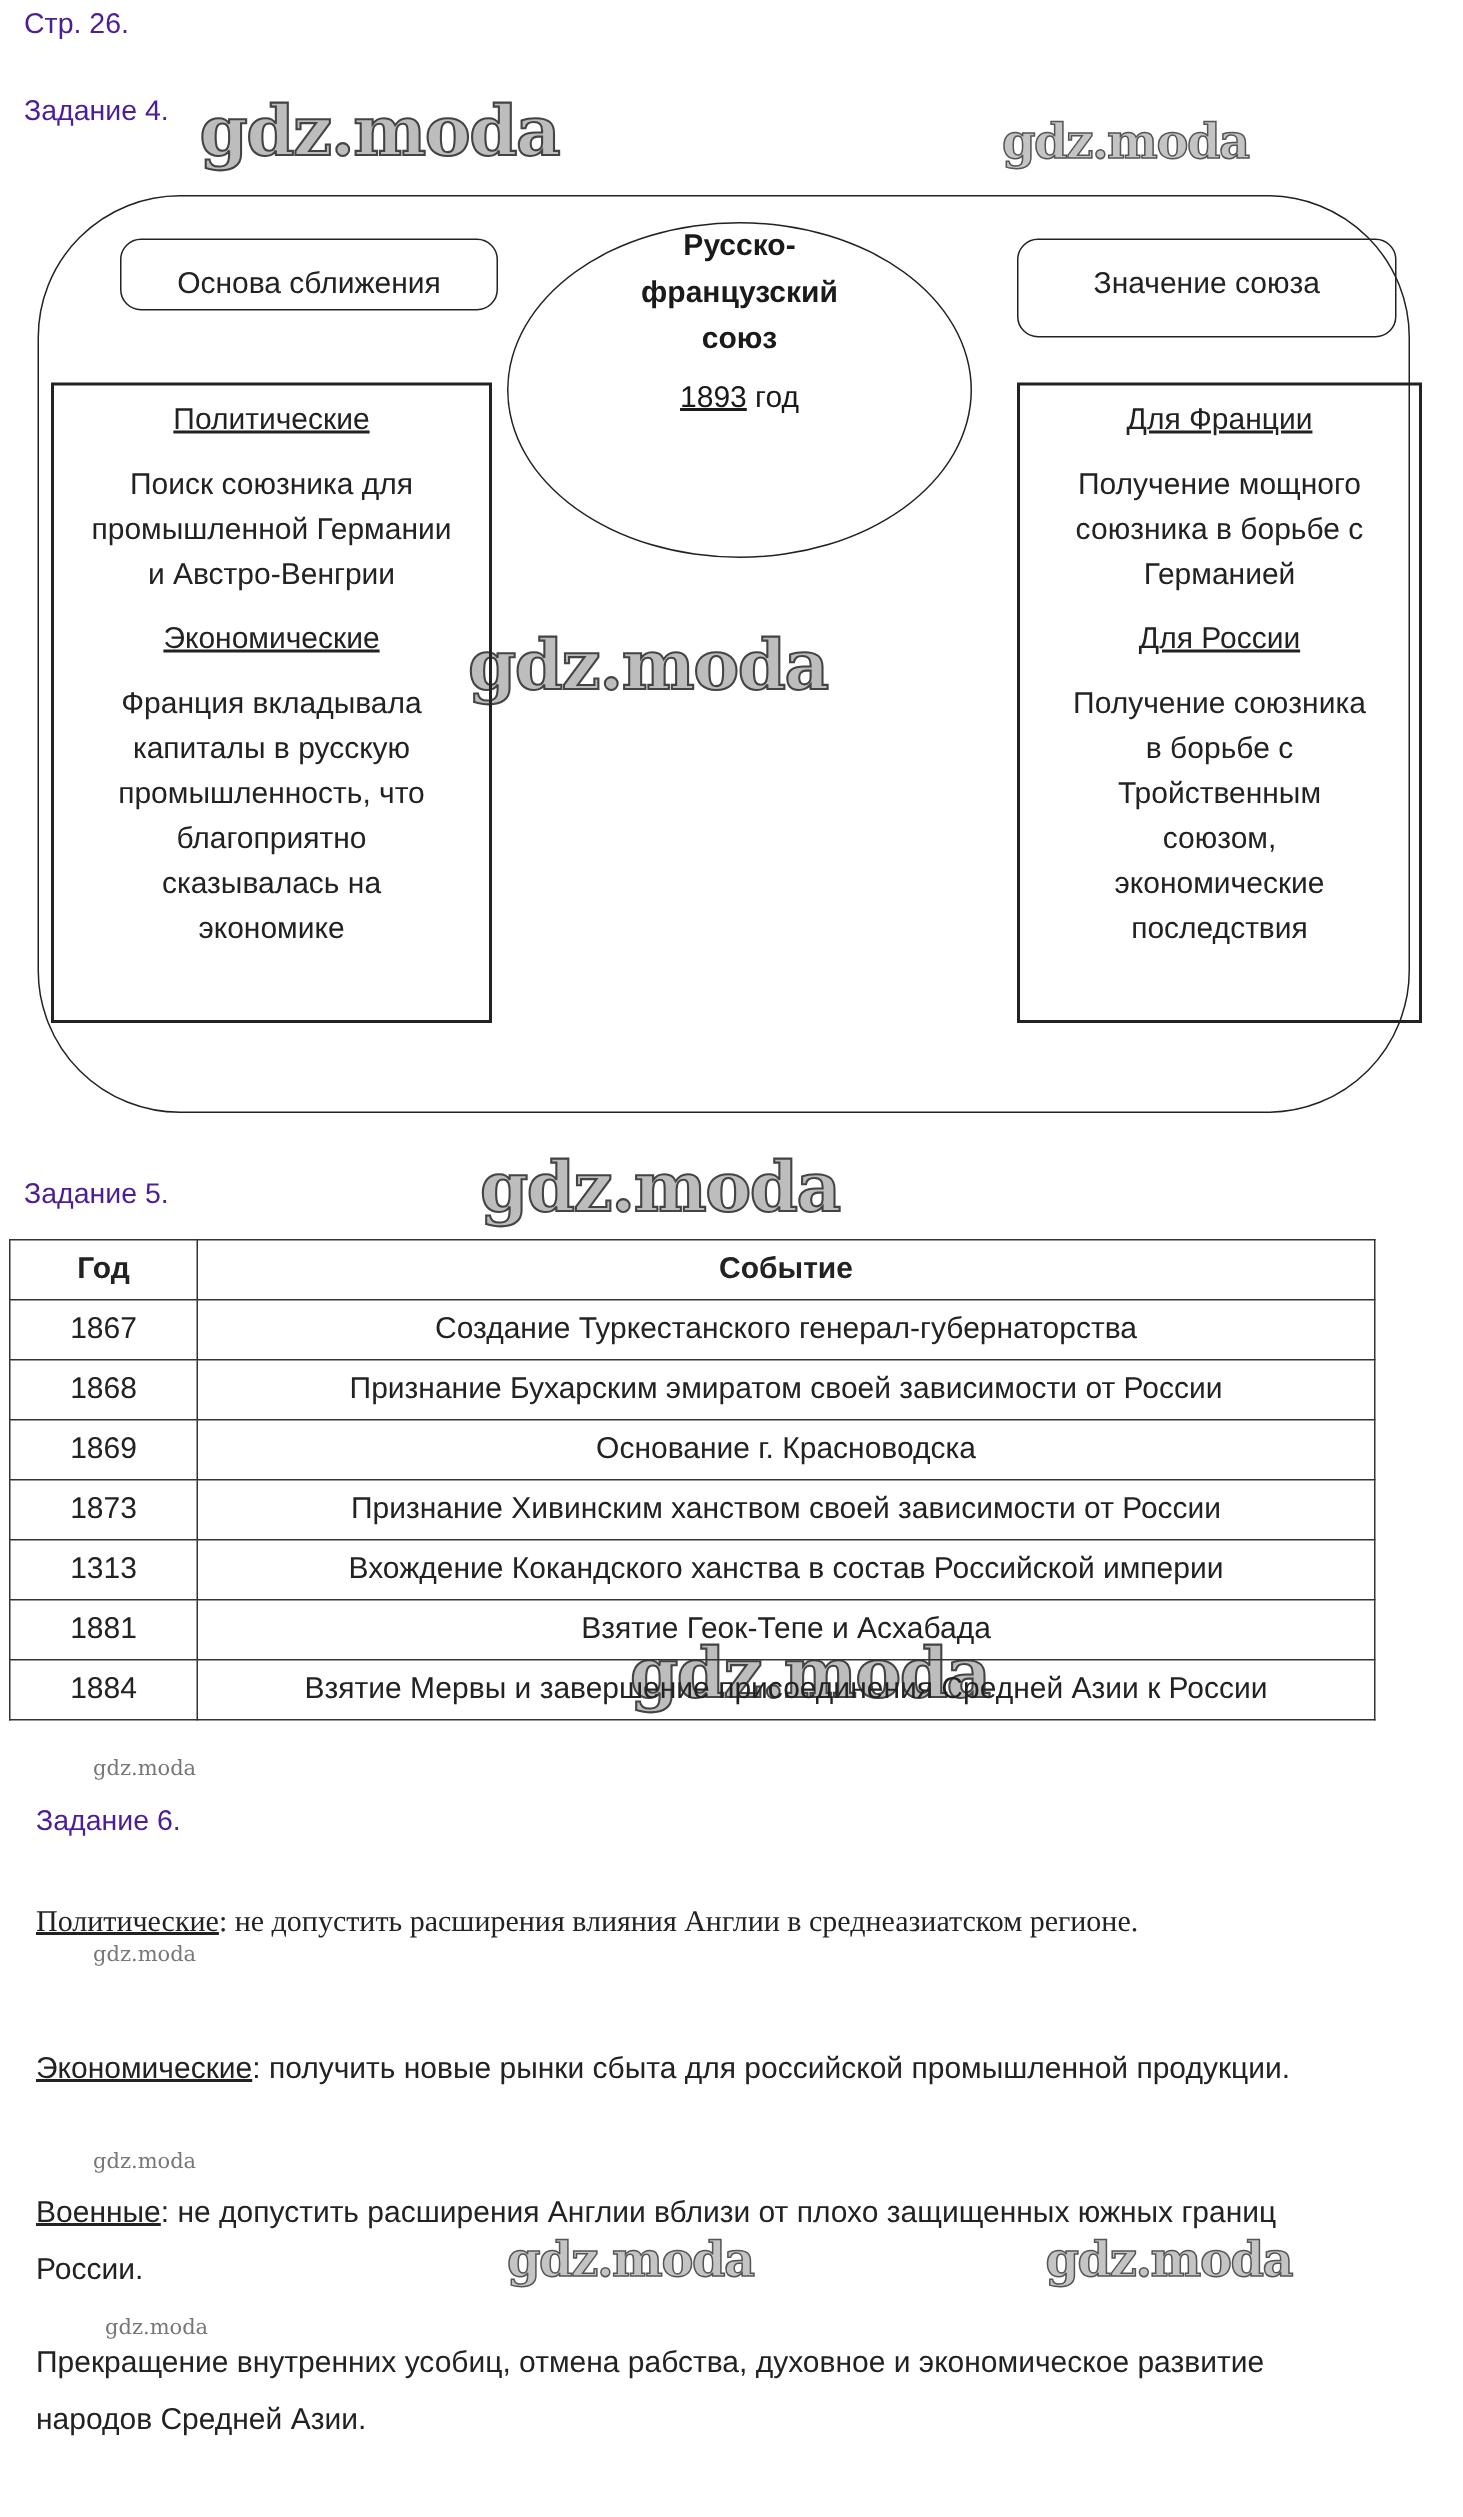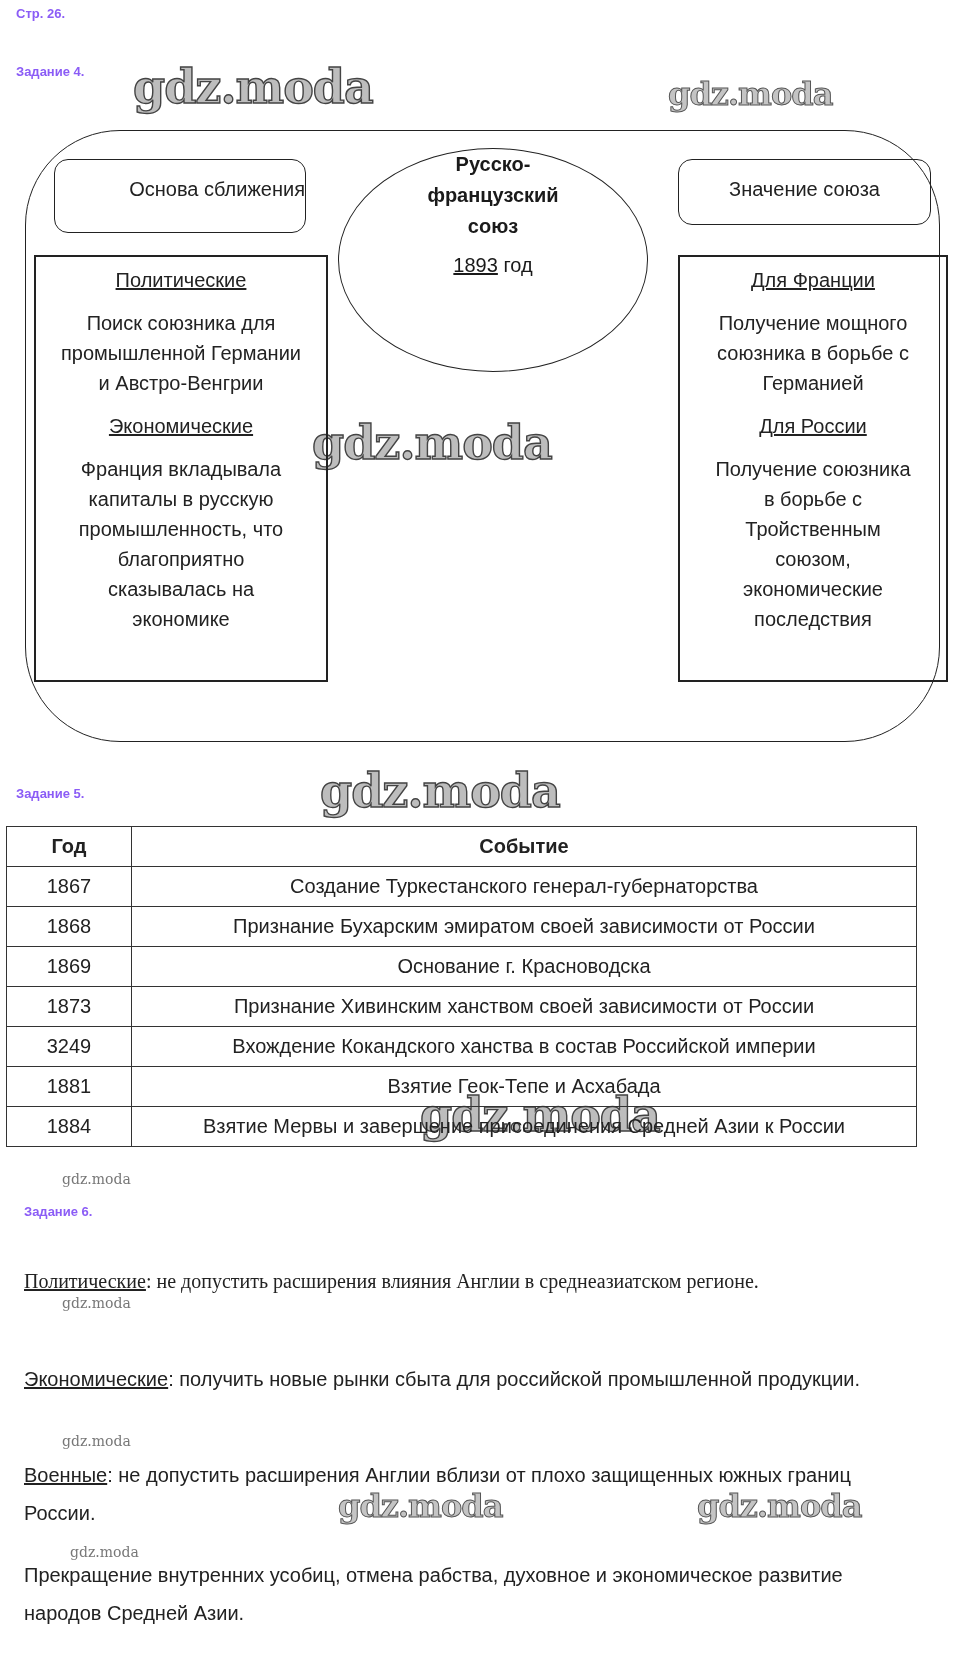--- a/index.html
+++ b/index.html
@@ -2,21 +2,21 @@
 <html><head>
 <meta charset="utf-8">
 <style>
   html, body { margin: 0; padding: 0; }
   body {
     width: 975px; height: 1678px; position: relative; overflow: hidden;
     background: #ffffff; color: #1a1a1a;
     font-family: "Liberation Sans", sans-serif;
   }
   .abs { position: absolute; }
-  .heading { font-weight: bold; font-size: 13px; color: #8b5cf6; }
+  .heading { font-weight: normal; font-size: 19px; color: #4c1d95; }
   .wm-big {
     font-family: "DejaVu Serif", serif; font-weight: bold; font-size: 46px;
     color: #bdbdbd; letter-spacing: -1px;
     -webkit-text-stroke: 1.4px #444; line-height: 1;
   }
   .wm-med {
     font-family: "DejaVu Serif", serif; font-weight: bold; font-size: 32px;
     color: #c4c4c4; -webkit-text-stroke: 1px #555; line-height: 1; letter-spacing: -1px;
   }
   .wm-small {
@@ -73,21 +73,21 @@
 <div class="abs wm-big" style="left:420px; top:1092px;">gdz.moda</div>
 <div class="abs wm-med" style="left:338px; top:1490px;">gdz.moda</div>
 <div class="abs wm-med" style="left:697px; top:1490px;">gdz.moda</div>
 <div class="abs wm-small" style="left:62px; top:1172px;">gdz.moda</div>
 <div class="abs wm-small" style="left:62px; top:1296px;">gdz.moda</div>
 <div class="abs wm-small" style="left:62px; top:1434px;">gdz.moda</div>
 <div class="abs wm-small" style="left:70px; top:1545px;">gdz.moda</div>
 
 <div class="abs outer-frame"></div>
 
-<div class="abs rbox" style="left:54px; top:159px; width:252px; height:74px;justify-content:flex-end;">
+<div class="abs rbox" style="left:80px; top:159px; width:252px; height:48px;">
   <span>Основа сближения</span>
 </div>
 <div class="abs rbox" style="left:678px; top:159px; width:253px; height:66px;">
   <span>Значение союза</span>
 </div>
 
 <div class="abs ellipse">
   <span class="title">Русско-
 французский
 союз</span>
@@ -142,21 +142,21 @@
       </tr>
     <tr>
         <td class="year">1869</td>
         <td>Основание г. Красноводска</td>
       </tr>
     <tr>
         <td class="year">1873</td>
         <td>Признание Хивинским ханством своей зависимости от России</td>
       </tr>
     <tr>
-        <td class="year">3249</td>
+        <td class="year">1313</td>
         <td>Вхождение Кокандского ханства в состав Российской империи</td>
       </tr>
     <tr>
         <td class="year">1881</td>
         <td>Взятие Геок-Тепе и Асхабада</td>
       </tr>
     <tr>
         <td class="year">1884</td>
         <td>Взятие Мервы и завершение присоединения Средней Азии к России</td>
       </tr>

